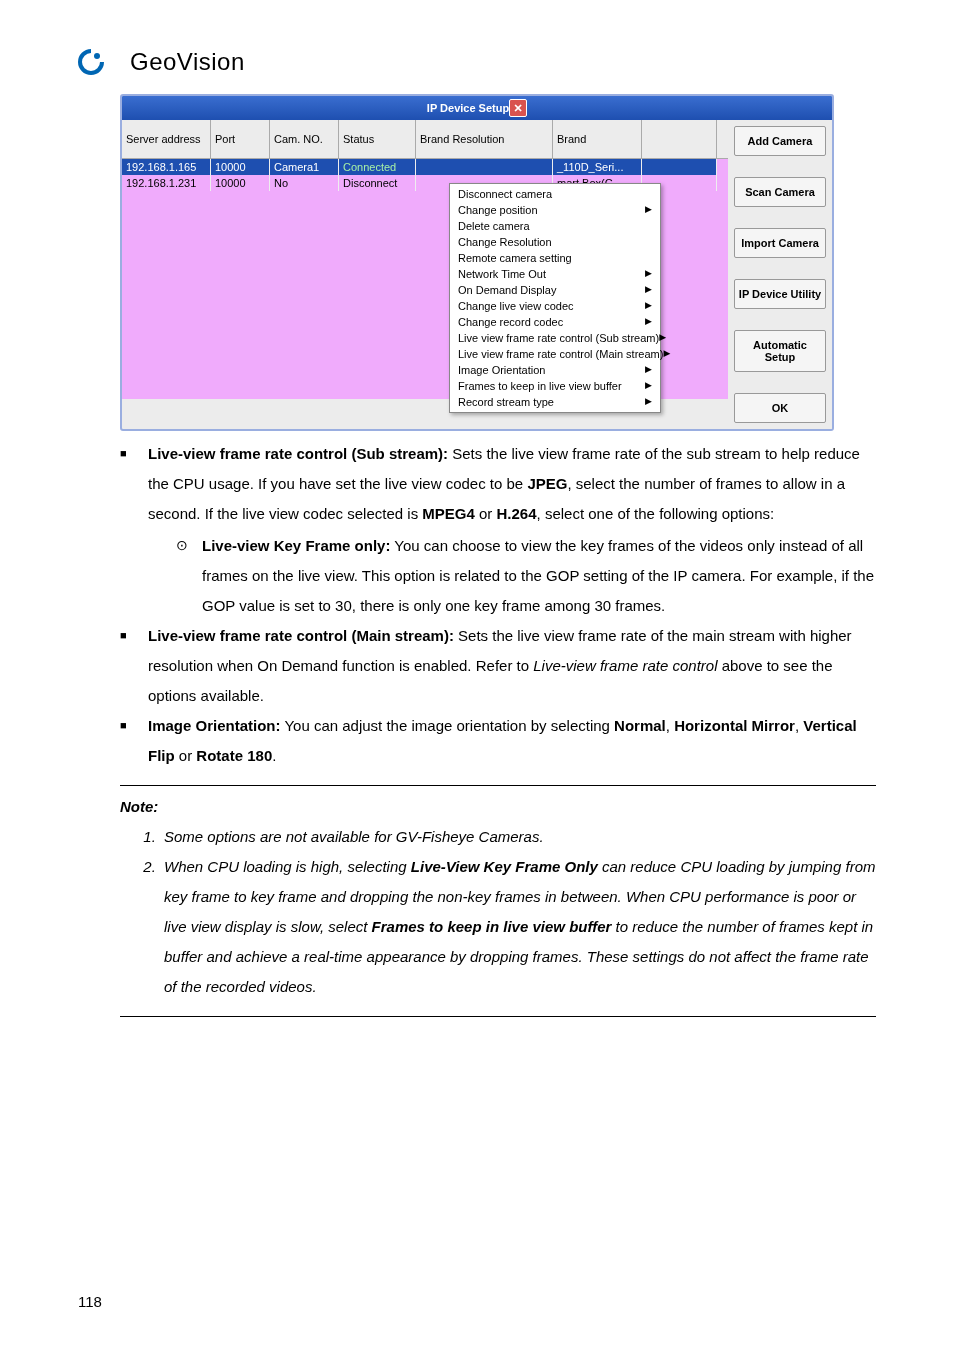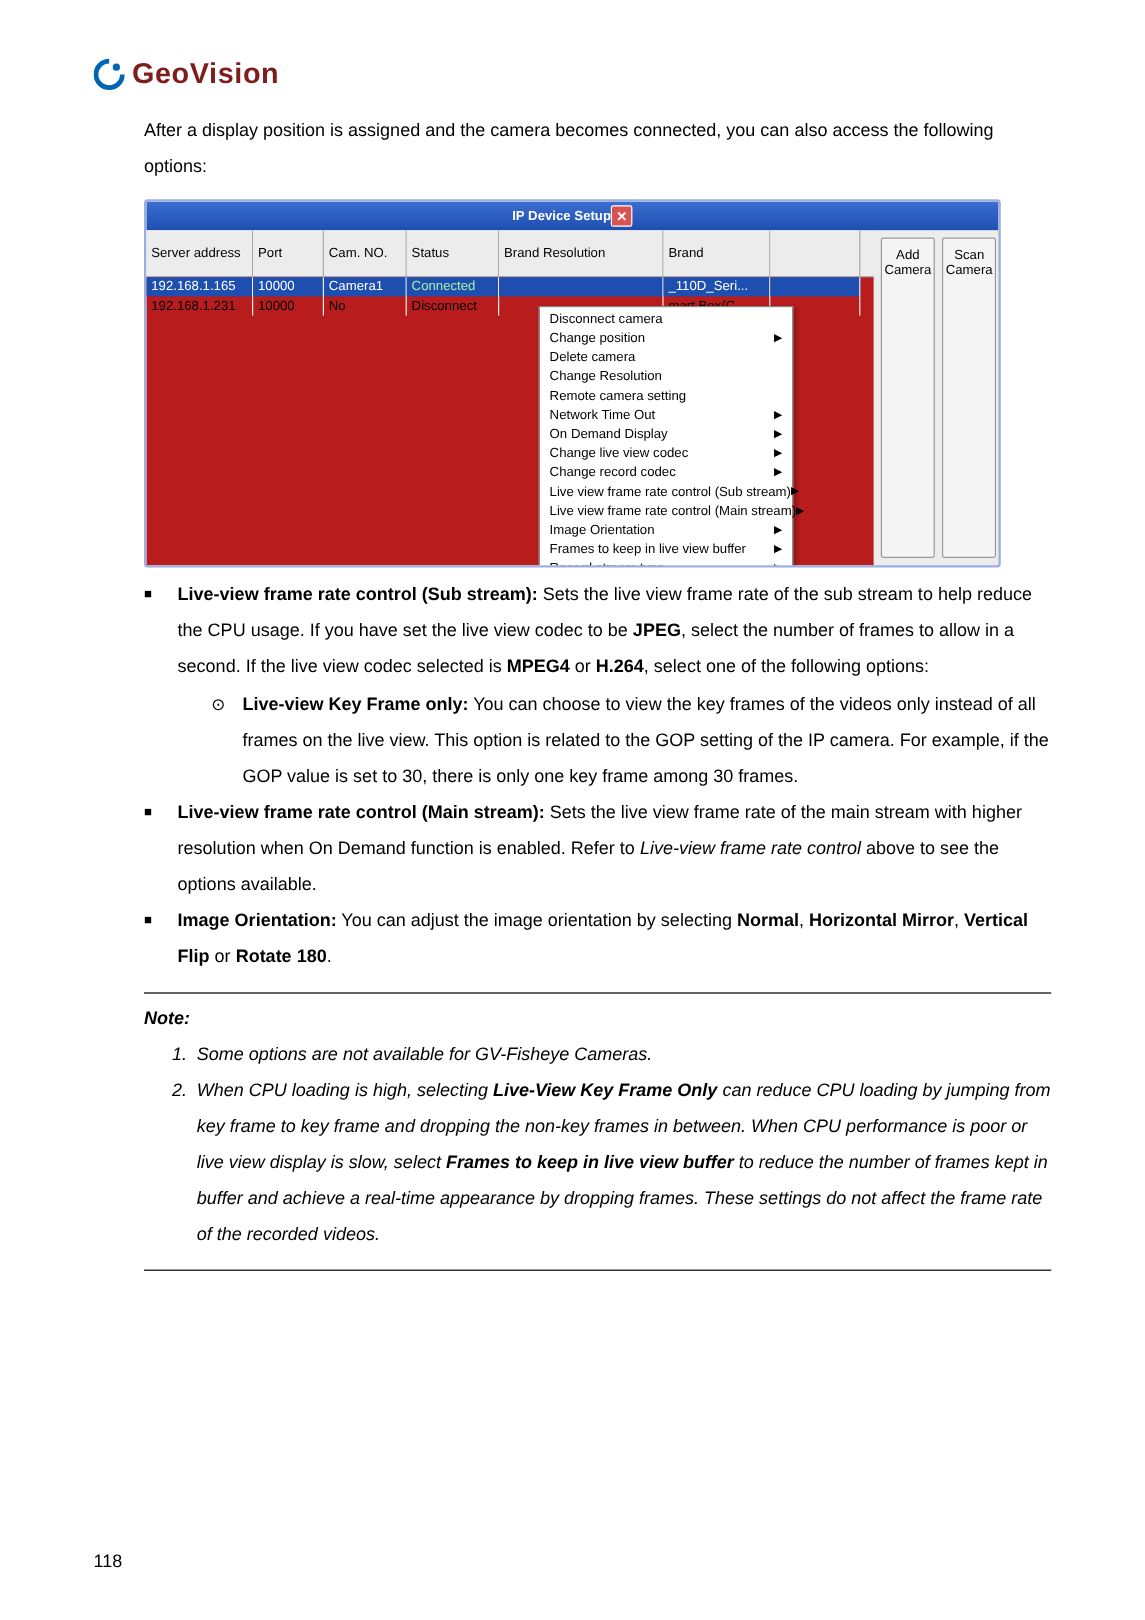--- a/index.html
+++ b/index.html
@@ -1,37 +1,37 @@
 <!DOCTYPE html>
 <html><head>
 <meta charset="utf-8">
 <style>
   body { margin:0; padding:0; background:#fff; font-family:Arial,Helvetica,sans-serif; color:#000; }
   .page { width:954px; min-height:1350px; box-sizing:border-box; padding:48px 78px 30px 78px; position:relative; }
   .logo { margin-bottom:18px; }
   .logo-inner { display:flex; align-items:center; gap:6px; }
-  .logo-text { font-size:24px; font-weight:bold; color:#7f1d1d; letter-spacing:0.5px; }
+  .logo-text { font-size:24px; font-weight:normal; color:#000000; letter-spacing:0.5px;margin-left:20px; }
   .logo-mark svg { display:block; }
   .body-text { font-size:15px; line-height:2; margin-left:42px; margin-bottom:12px; }
   .figure { margin:0 42px 8px 42px; }
   .figure-caption { text-align:center; font-style:italic; font-weight:bold; font-size:14px; margin:10px 0 30px 0; }
   
   .dlg { border:2px solid #9aaee0; border-radius:3px; background:#ececec; font-family:Tahoma,Arial,sans-serif; font-size:11px; overflow:hidden; }
   .dlg-title { background:linear-gradient(#3a6ed0,#1e4fb0); color:#fff; font-weight:bold; padding:3px 18px; display:flex; align-items:center; justify-content:center; }
   .dlg-close { width:16px; height:16px; background:#d9534f; border:1px solid #fff; color:#fff; display:flex;align-items:center;justify-content:center; font-size:11px; border-radius:2px;}
   .dlg-body { display:flex; }
   .grid-area { flex:1; position:relative; }
   .grid-head { display:flex; background:#ececec; border-bottom:1px solid #aaa; }
   .grid-head .gh { border-right:1px solid #aaa; padding:13px 4px; background:#ececec; overflow:hidden; white-space:nowrap; }
-  .grid-rows { background:#b91c1c; min-height:240px; position:relative; }
+  .grid-rows { background:#f0abfc; min-height:240px; position:relative; }
   .gr { display:flex; }
   .gr .gc { padding:2px 4px; overflow:hidden; white-space:nowrap; border-right:1px solid #eee; }
   .gr.sel .gc { background:#1e4fb0; color:#fff; }
   .gr.sel .gc.conn { color:#a6f0a6; }
-  .sidebar { width:92px; padding:6px; display:flex; flex-direction:row; gap:6px; background:#ececec; }
+  .sidebar { width:92px; padding:6px; display:flex; flex-direction:column; gap:21px; background:#ececec;font-weight:bold; }
   .btn { background:#f5f5f5; border:1px solid #999; border-radius:2px; padding:8px 2px; text-align:center; font-size:11px; cursor:default;}
   .ctx { position:absolute; left:327px; top:24px; width:210px; background:#fff; border:1px solid #888; box-shadow:2px 2px 4px rgba(0,0,0,0.3); padding:2px 0; }
   .ctx .mi { display:flex; justify-content:space-between; padding:2px 8px; font-size:11px; white-space:nowrap;}
   .ctx .mi .tri { font-size:9px; }
   
   .c0{width:80px}.c1{width:50px}.c2{width:60px}.c3{width:68px}.c4{width:128px}.c5{width:80px}.c6{width:66px}
   
   ul.bullets { list-style:none; padding:0; margin:0 0 12px 42px; }
   ul.bullets > li { position:relative; padding-left:28px; font-size:15px; line-height:2; margin-bottom:0px; }
   ul.bullets > li::before { content:"\25A0"; position:absolute; left:0; top:3px; font-size:11px; }
@@ -56,21 +56,20 @@
       <span class="logo-mark">
         <svg width="26" height="26" viewBox="0 0 26 26">
             <path d="M13 2 A11 11 0 1 0 24 13" fill="none" stroke="#0066b3" stroke-width="4"></path>
             <circle cx="19" cy="7" r="3" fill="#0066b3"></circle>
           </svg>
       </span>
       <span class="logo-text">GeoVision</span>
     </div>
   </div>
 
-  <p class="body-text">After a display position is assigned and the camera becomes connected, you can also access the following options:</p>
 
   <div class="figure">
     <div class="dlg">
       <div class="dlg-title">
         <span>IP Device Setup</span>
         <span class="dlg-close">✕</span>
       </div>
       <div class="dlg-body">
         <div class="grid-area">
           <div class="grid-head">

